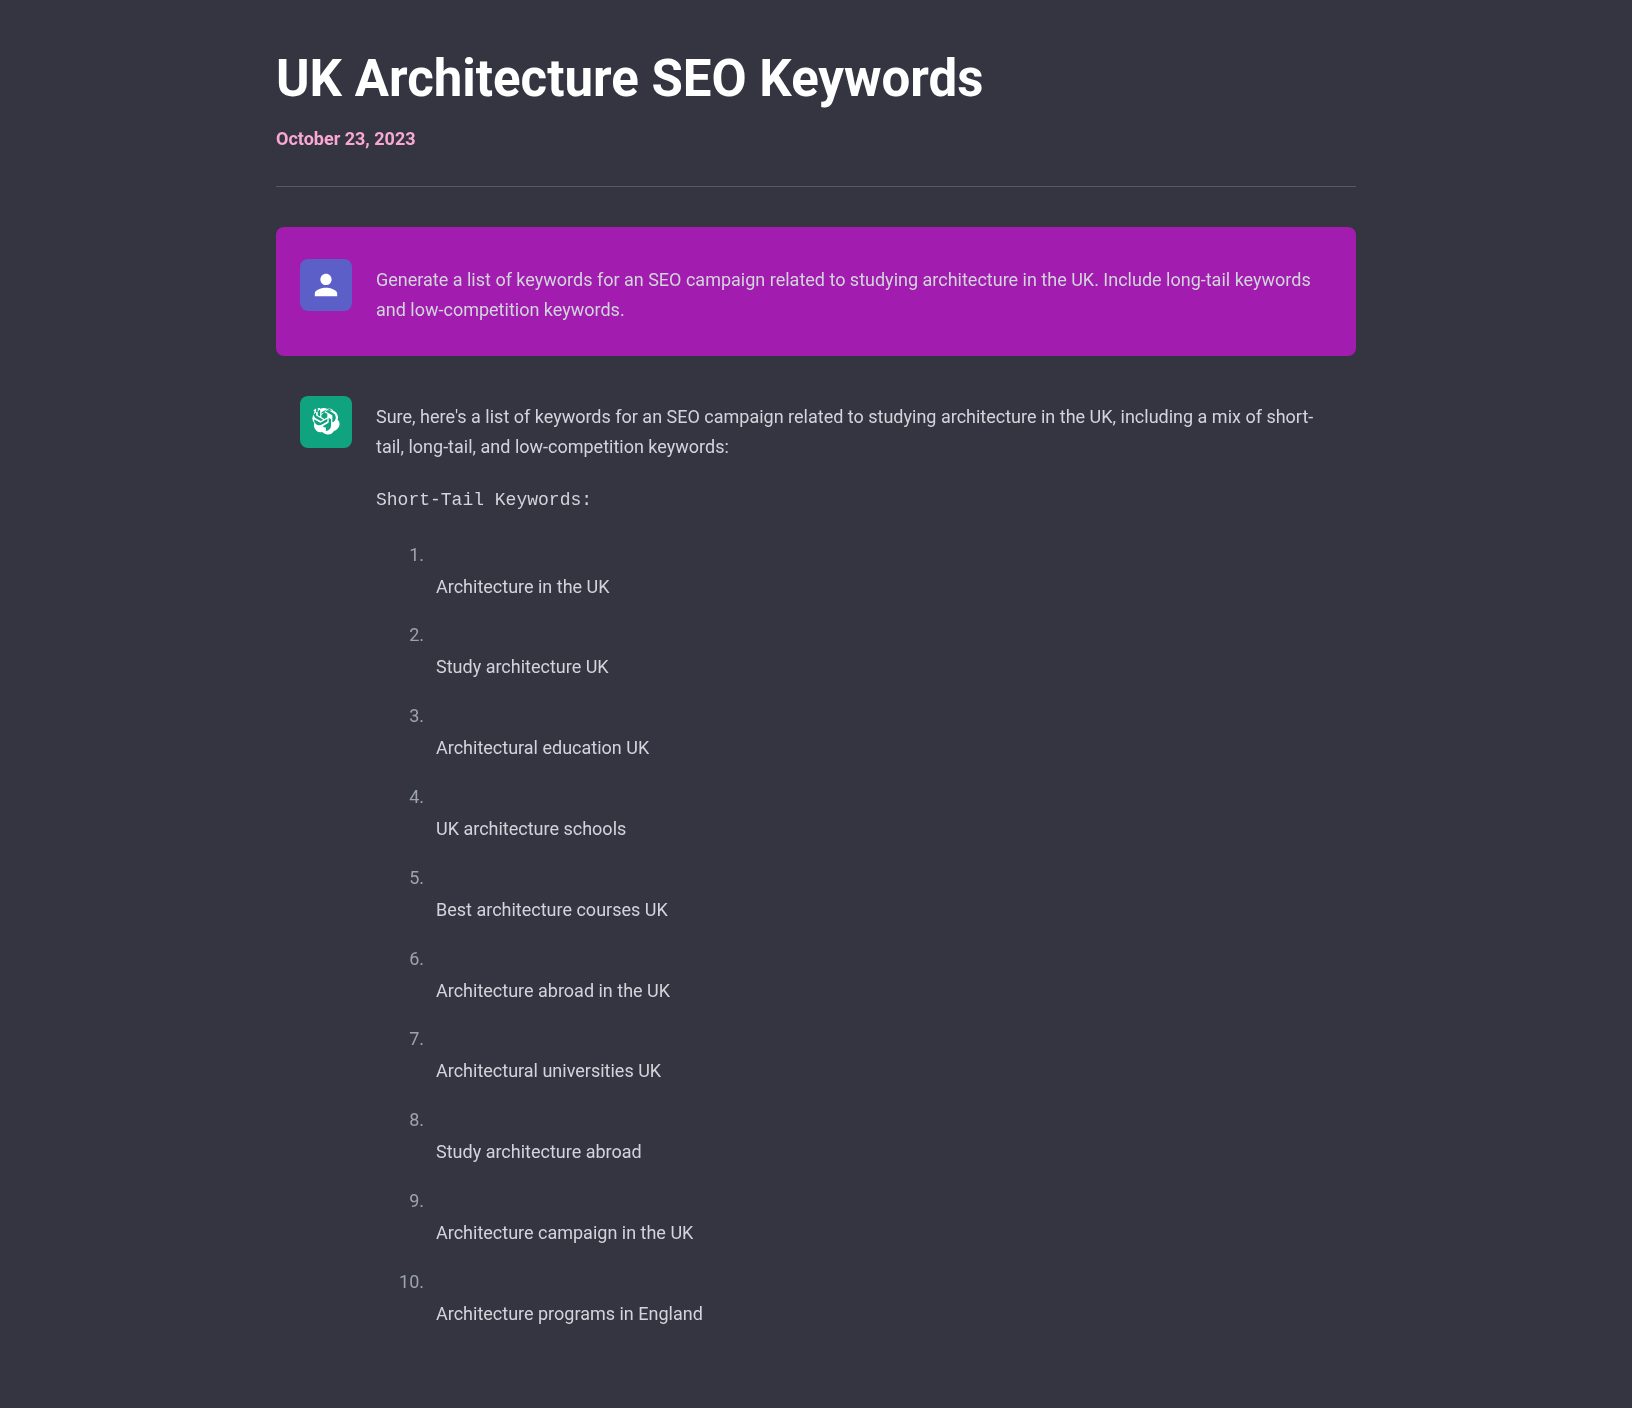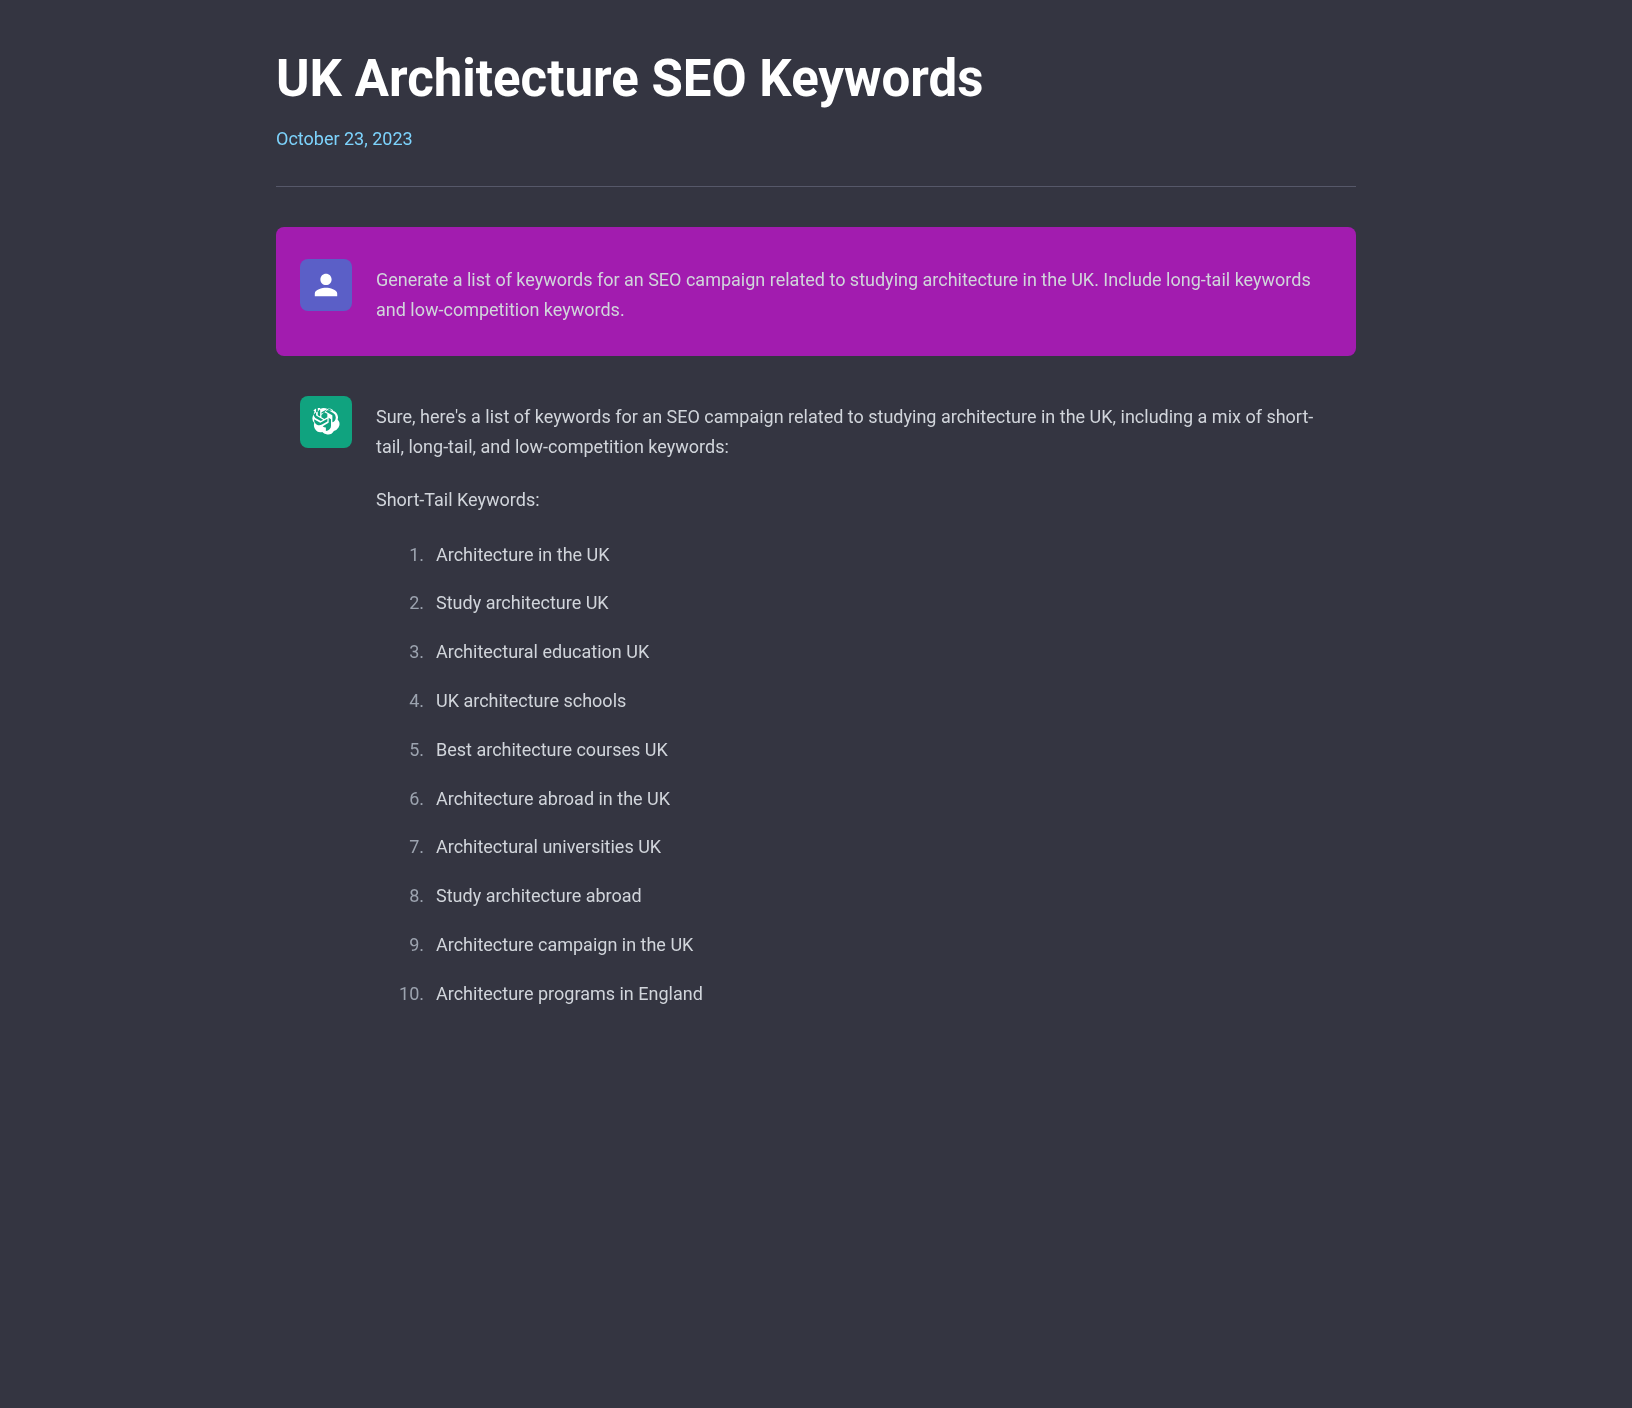--- a/index.html
+++ b/index.html
@@ -27,22 +27,23 @@
     .page-title {
       font-size: 51px;
       font-weight: 700;
       color: #ffffff;
       margin-bottom: 16px;
       line-height: 1.2;
     }
 
     .page-date {
       font-size: 18px;
-      color: #7dd3fc;
+      color: #f9a8d4;
       margin-bottom: 32px;
+      font-weight: bold;
     }
 
     .divider {
       border: none;
       border-top: 1px solid #565869;
       margin-bottom: 40px;
     }
 
     .message-row {
       display: flex;
@@ -96,20 +97,21 @@
       font-size: 18px;
       line-height: 1.65;
     }
 
     .section-heading {
       color: #d1d5db;
       font-size: 18px;
       font-weight: 400;
       margin-bottom: 16px;
       margin-top: 24px;
+      font-family: Liberation Mono, monospace;
     }
 
     .keyword-list {
       list-style: none;
       padding: 0;
       margin-left: 16px;
     }
 
     .keyword-list li {
       display: flex;
@@ -122,20 +124,21 @@
 
     .list-number {
       color: #9ca3af;
       min-width: 32px;
       text-align: right;
       flex-shrink: 0;
     }
 
     .list-text {
       color: #d1d5db;
+      margin-top: 32px;
     }
   </style>
 </head>
 <body>
 
 <div class="page-container">
 
   <h1 class="page-title">UK Architecture SEO Keywords</h1>
 
   <p class="page-date">October 23, 2023</p>

